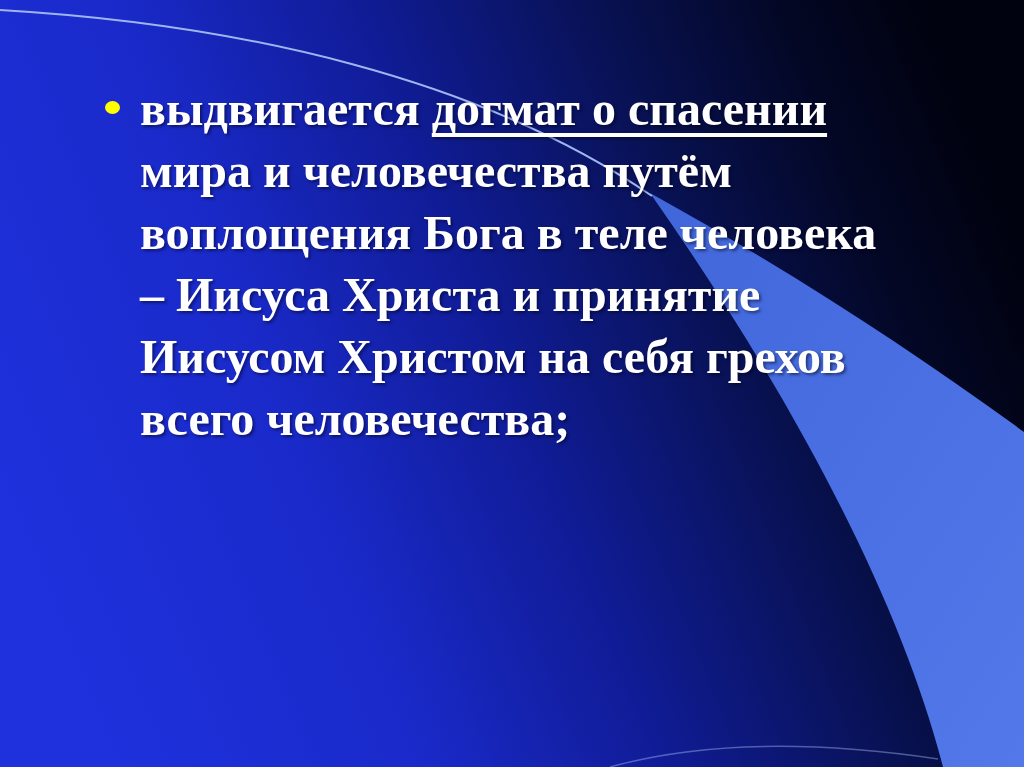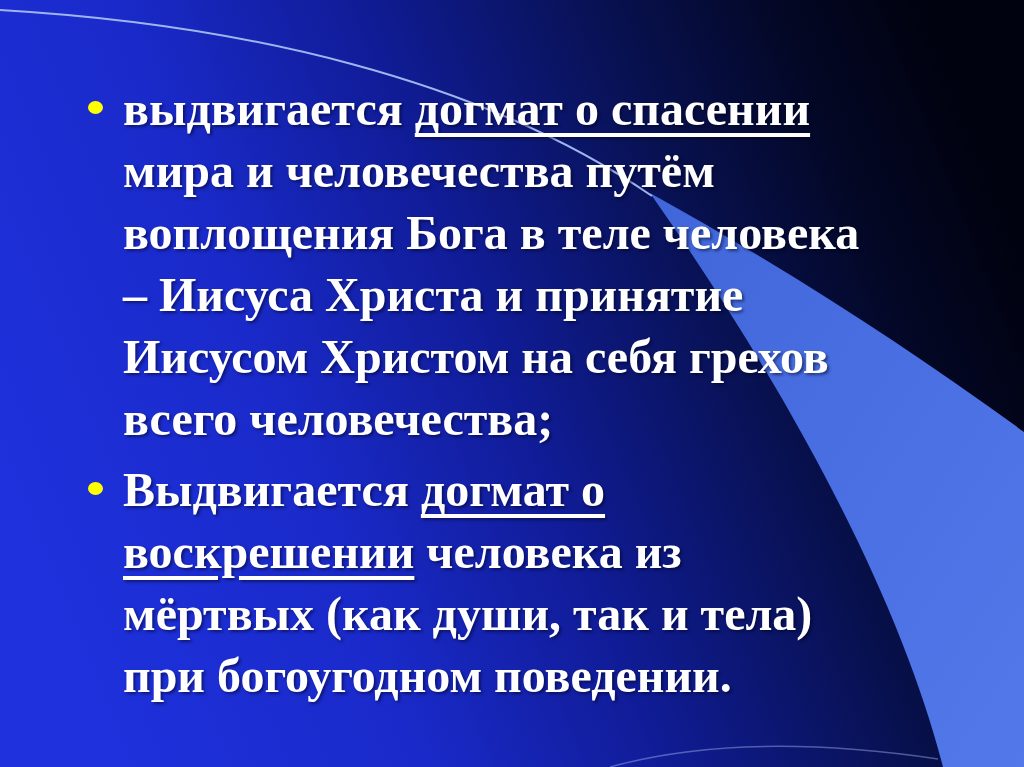--- a/index.html
+++ b/index.html
@@ -17,21 +17,21 @@
   .bg {
     position: absolute;
     left: 0;
     top: 0;
     width: 100%;
     height: 100%;
     display: block;
   }
   .bullet-list {
     position: absolute;
-    left: 123px;
+    left: 140px;
     top: 78px;
     margin: 0;
     padding: 0;
     list-style: none;
     width: 860px;
   }
   .bullet-item {
     position: relative;
     margin: 0 0 9px 0;
   }
@@ -97,22 +97,15 @@
   <ul class="bullet-list">
       <li class="bullet-item">
         <span class="bullet-dot"></span>
         <span class="bullet-text"><span class="seg">выдвигается </span><span class="seg u">догмат о спасении</span><span class="seg">
 мира и человечества путём
 воплощения Бога в теле человека
 – Иисуса Христа и принятие
 Иисусом Христом на себя грехов
 всего человечества;</span></span>
       </li>
-      <li class="bullet-item">
-        <span class="bullet-dot"></span>
-        <span class="bullet-text"><span class="seg">Выдвигается </span><span class="seg u">догмат о
-воскрешении</span><span class="seg"> человека из
-мёртвых (как души, так и тела)
-при богоугодном поведении.</span></span>
-      </li>
     </ul>
 
 </div>
 
 </body></html>

